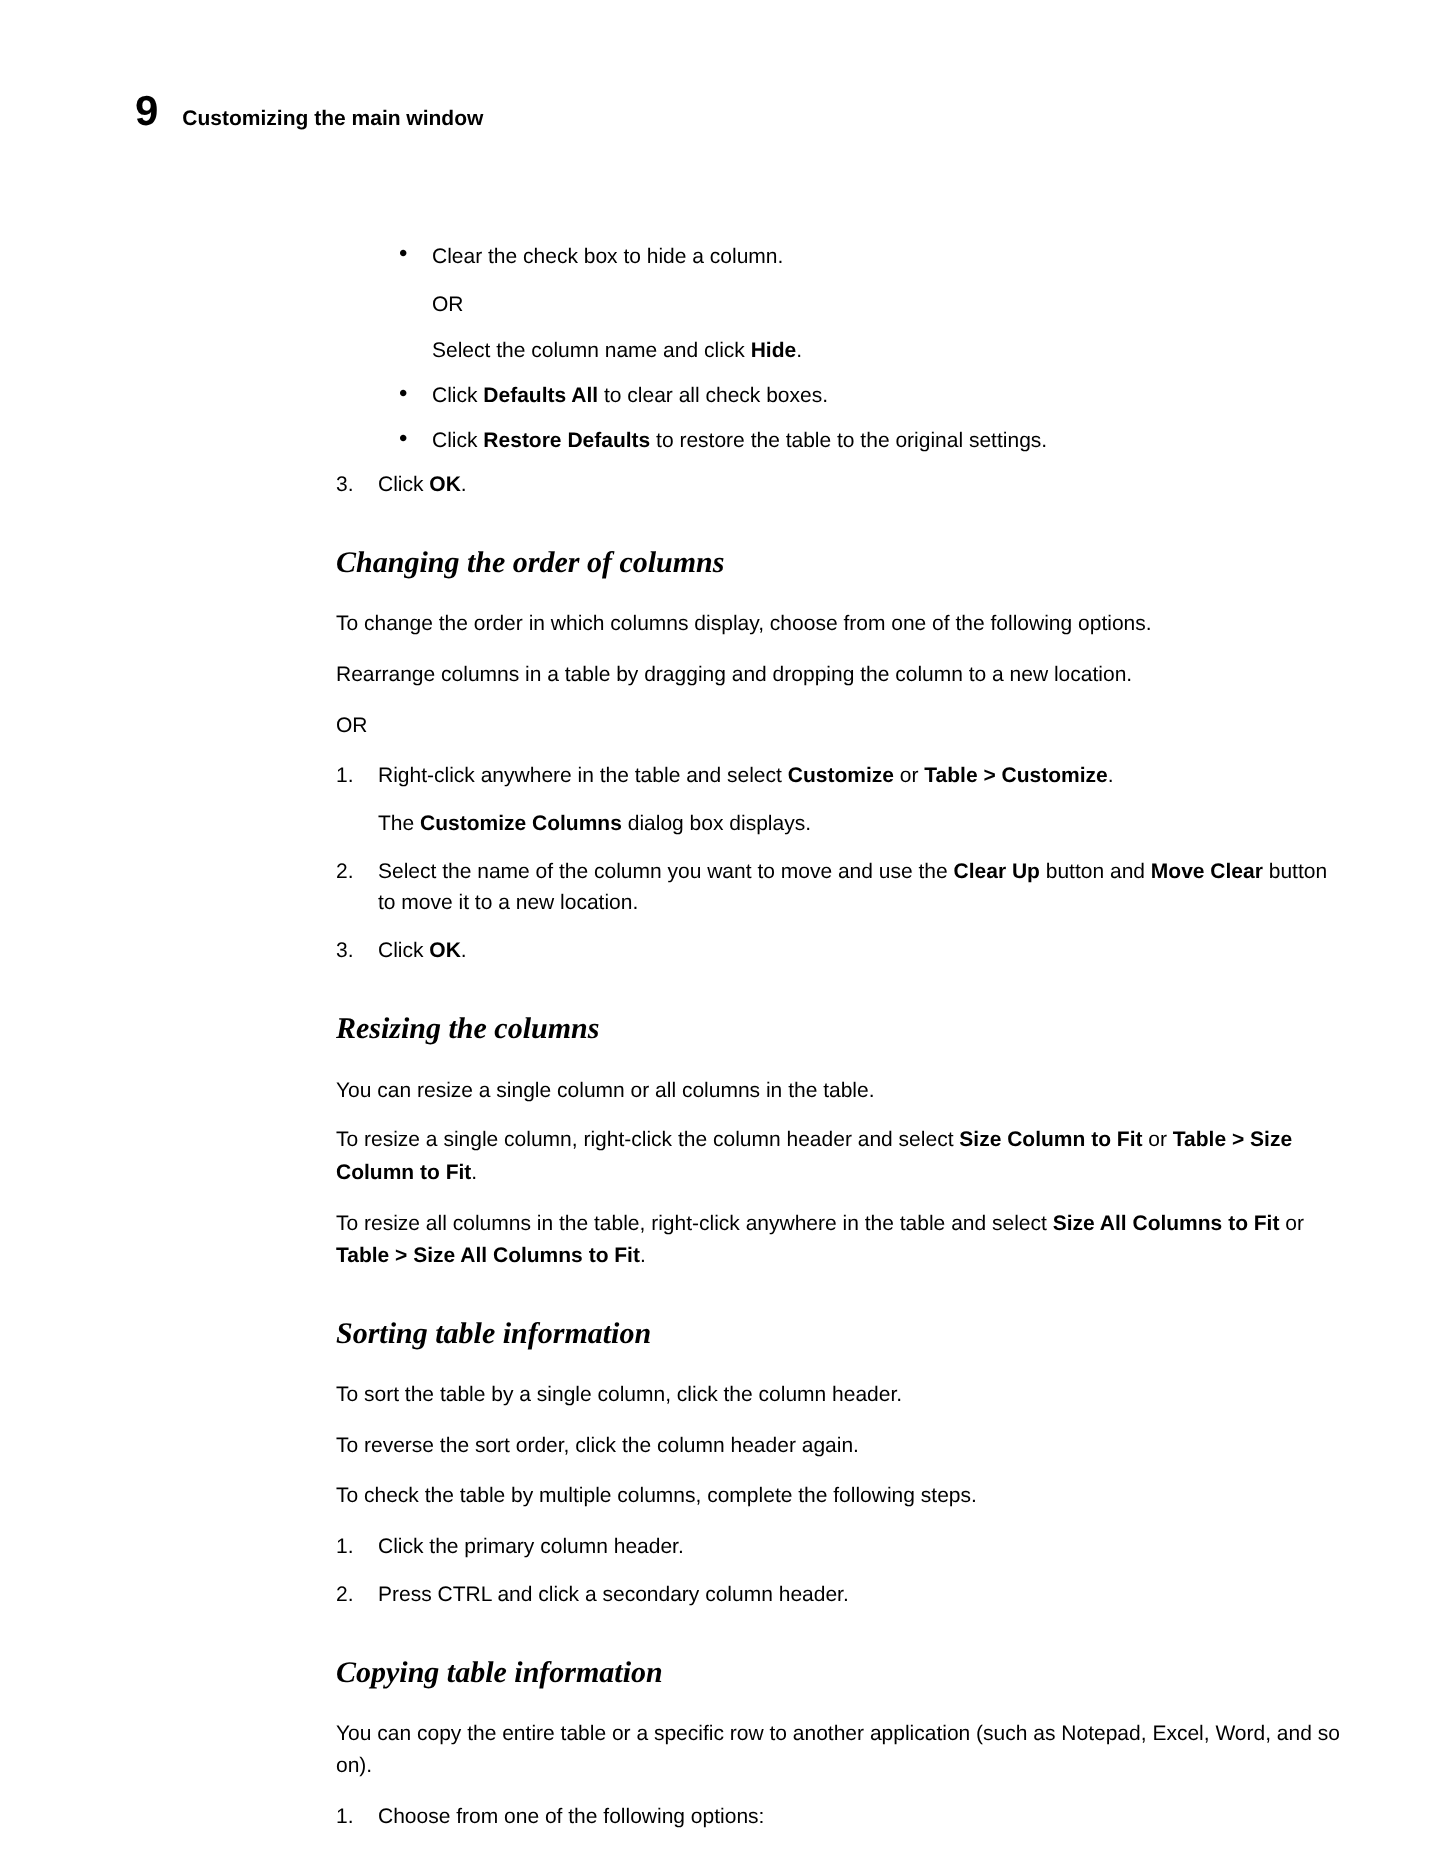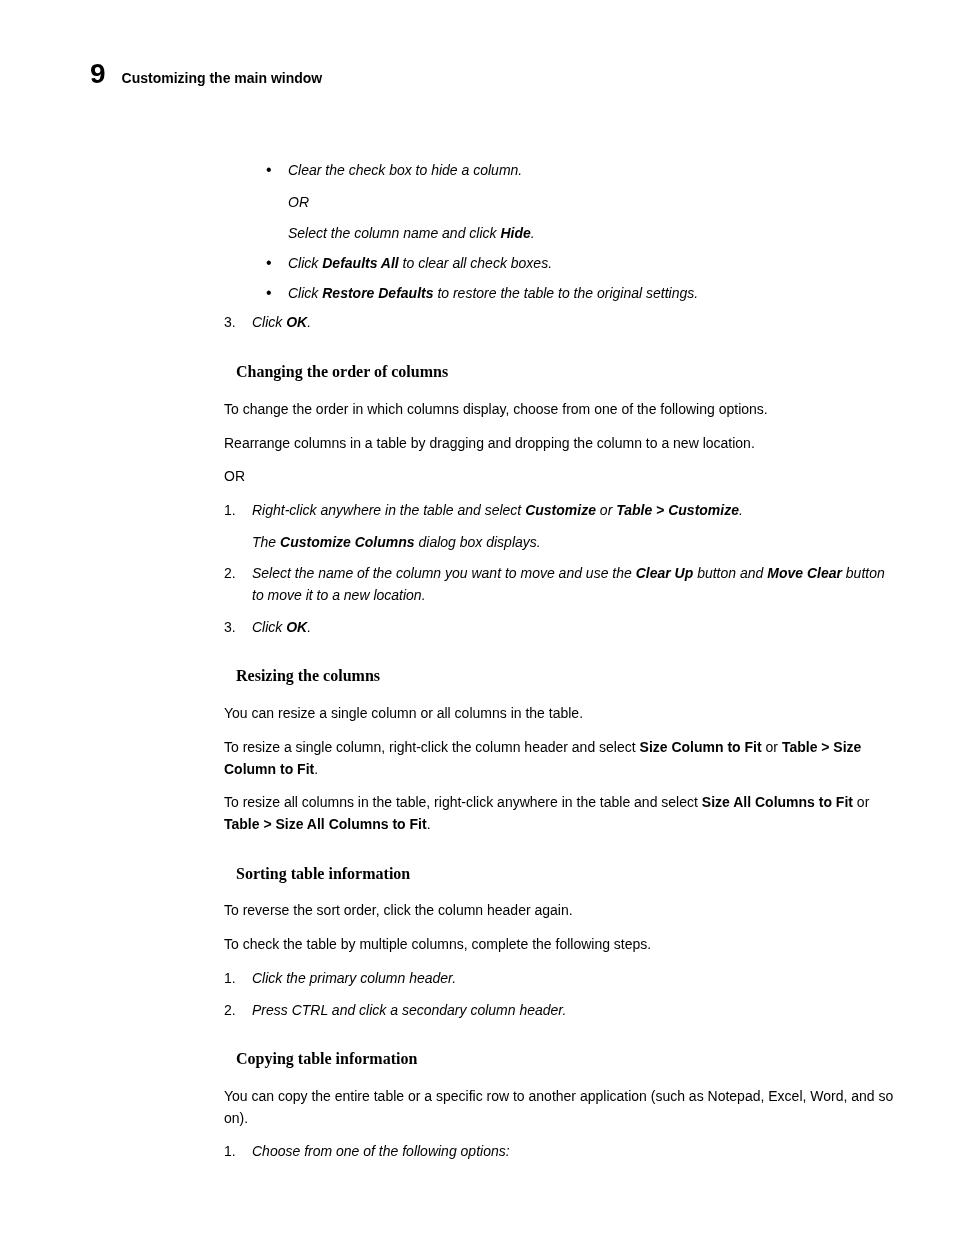--- a/index.html
+++ b/index.html
@@ -31,23 +31,24 @@
     font-size: 14px;
     font-weight: bold;
   }
   .content {
     margin-left: 134px;
     font-size: 14px;
     line-height: 1.55;
   }
   .section-heading {
     font-family: Georgia, 'Times New Roman', serif;
+    font-style: italic;
     font-weight: bold;
-    font-size: 16px;
-    margin: 26px 0 14px 12px;
+    font-size: 20px;
+    margin: 26px 0 14px 0;
   }
   p {
     margin: 2px 0 12px 0;
   }
   ol.numbered {
     list-style: none;
     margin: 0 0 4px 0;
     padding: 0;
   }
   ol.numbered > li {
@@ -55,21 +56,20 @@
     margin-bottom: 10px;
   }
   ol.numbered > li > .num {
     flex: 0 0 28px;
   }
   ol.numbered > li > .li-body {
     flex: 1;
   }
   .li-body p {
     margin: 0 0 10px 0;
-    font-style: italic;
   }
   .li-body p:last-child {
     margin-bottom: 0;
   }
   ul.bulleted {
     list-style: none;
     margin: 0 0 6px 42px;
     padding: 0;
   }
   ul.bulleted > li {
@@ -148,20 +148,21 @@
           <div class="li-body">
             <p>Click <strong>OK</strong>.</p>
           </div>
         </li>
       </ol>
       <div class="section-heading">Resizing the columns</div>
       <p>You can resize a single column or all columns in the table.</p>
       <p>To resize a single column, right-click the column header and select <strong>Size Column to Fit</strong> or <strong>Table &gt; Size Column to Fit</strong>.</p>
       <p>To resize all columns in the table, right-click anywhere in the table and select <strong>Size All Columns to Fit</strong> or <strong>Table &gt; Size All Columns to Fit</strong>.</p>
       <div class="section-heading">Sorting table information</div>
+      <p>To sort the table by a single column, click the column header.</p>
       <p>To reverse the sort order, click the column header again.</p>
       <p>To check the table by multiple columns, complete the following steps.</p>
       <ol class="numbered">
         <li>
           <span class="num">1.</span>
           <div class="li-body">
             <p>Click the primary column header.</p>
           </div>
         </li>
         <li>

